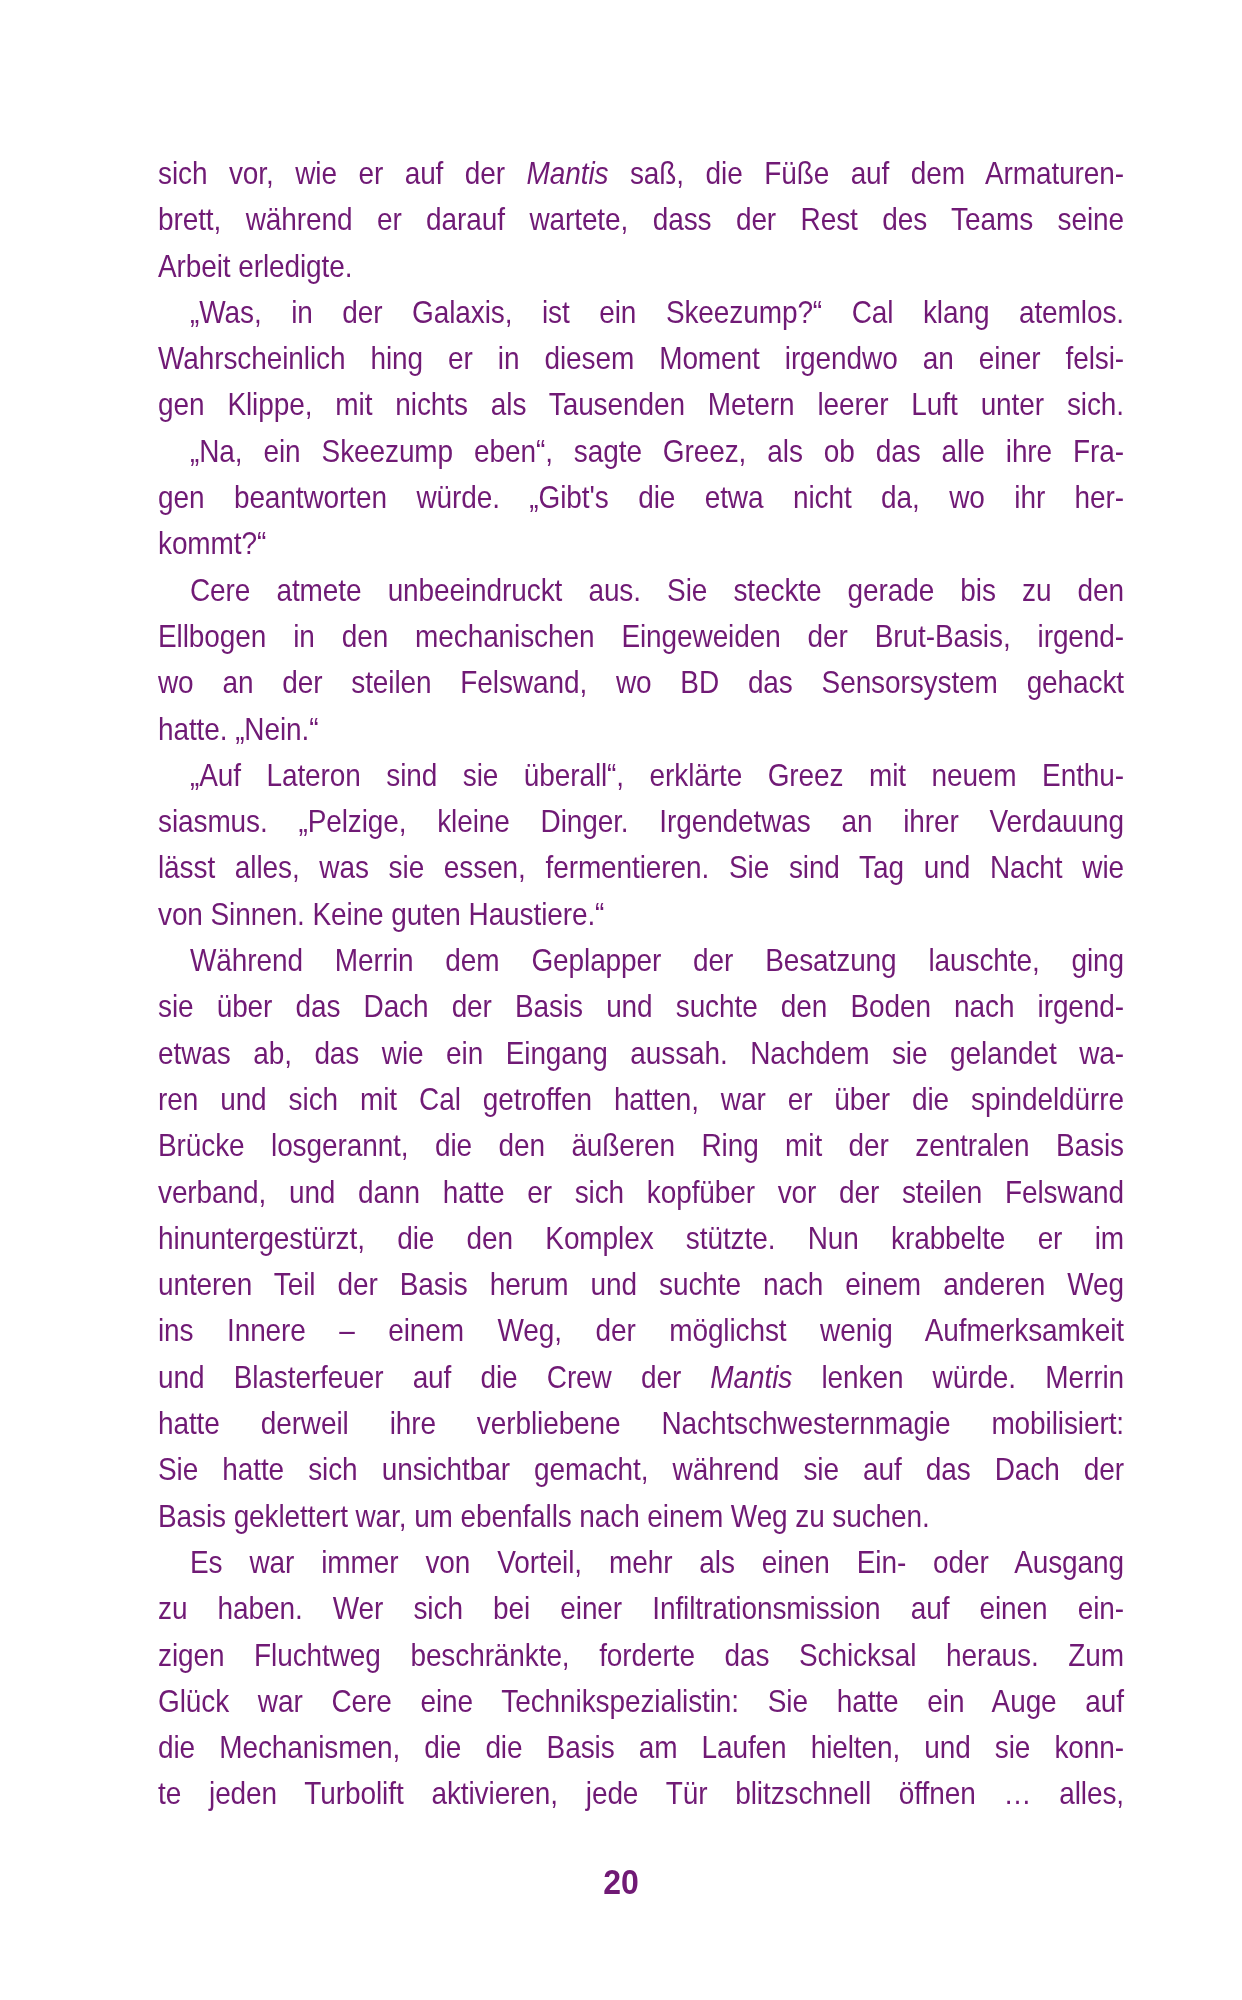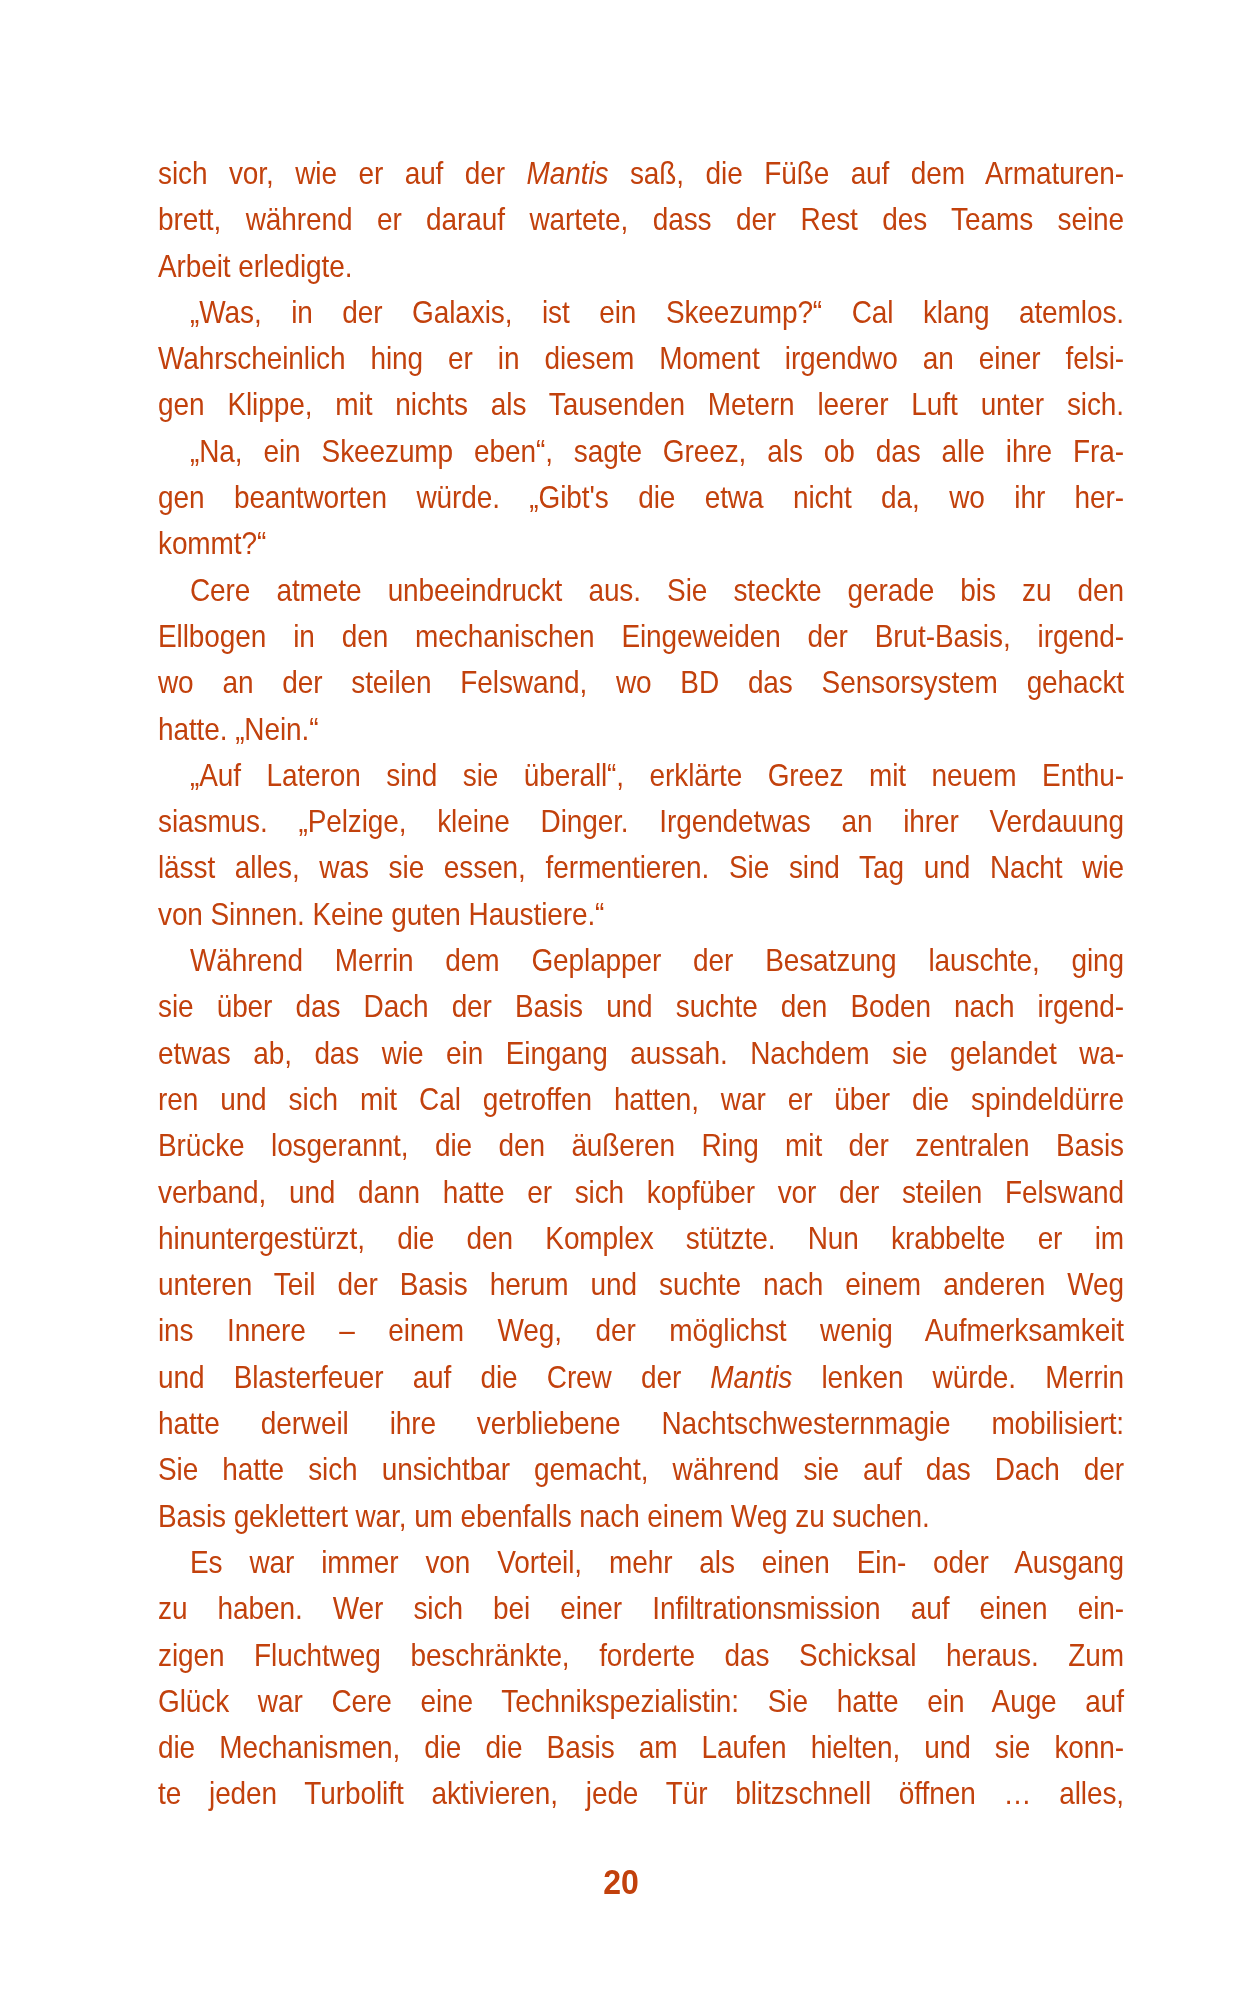--- a/index.html
+++ b/index.html
@@ -53,21 +53,21 @@
     line-height: 40px;
     text-align: center;
     font-size: 32px;
     font-weight: bold;
     transform: scaleY(1.1);
   }
 </style>
 </head>
 <body>
 
-<div class="page" style="background: rgb(255, 255, 255); color: #c2410c;">
+<div class="page" style="background: rgb(255, 255, 255); color: #701a75;">
   <div class="text-block">
       <div class="line"><span>sich vor, wie er auf der </span><span class="italic">Mantis</span><span> saß, die Füße auf dem Armaturen-</span></div>
       <div class="line"><span>brett, während er darauf wartete, dass der Rest des Teams seine</span></div>
       <div class="line para-end"><span>Arbeit erledigte.</span></div>
       <div class="line indent"><span>„Was, in der Galaxis, ist ein Skeezump?“ Cal klang atemlos.</span></div>
       <div class="line"><span>Wahrscheinlich hing er in diesem Moment irgendwo an einer felsi-</span></div>
       <div class="line"><span>gen Klippe, mit nichts als Tausenden Metern leerer Luft unter sich.</span></div>
       <div class="line indent"><span>„Na, ein Skeezump eben“, sagte Greez, als ob das alle ihre Fra-</span></div>
       <div class="line"><span>gen beantworten würde. „Gibt's die etwa nicht da, wo ihr her-</span></div>
       <div class="line para-end"><span>kommt?“</span></div>

